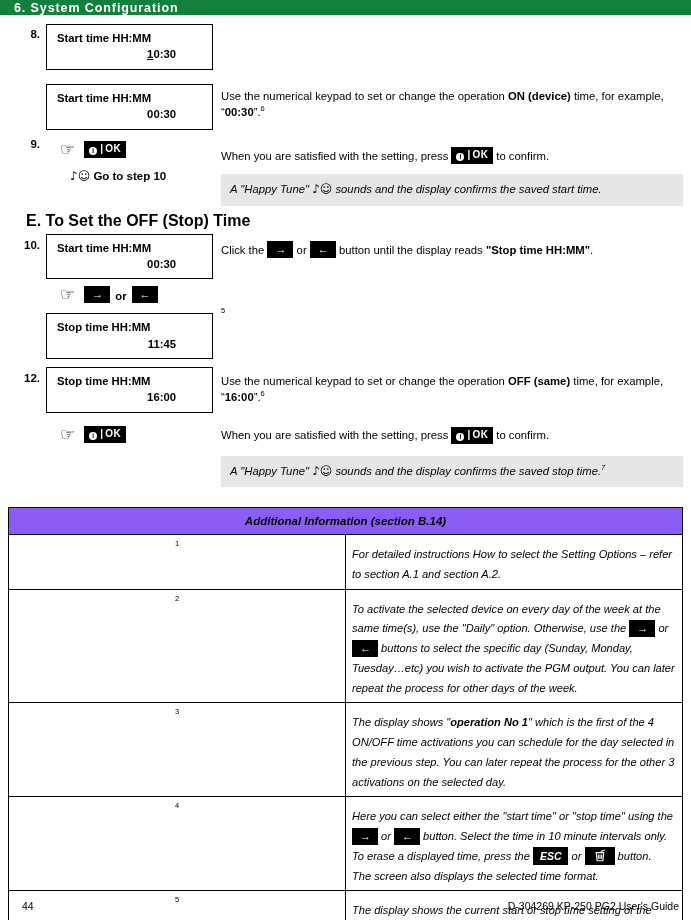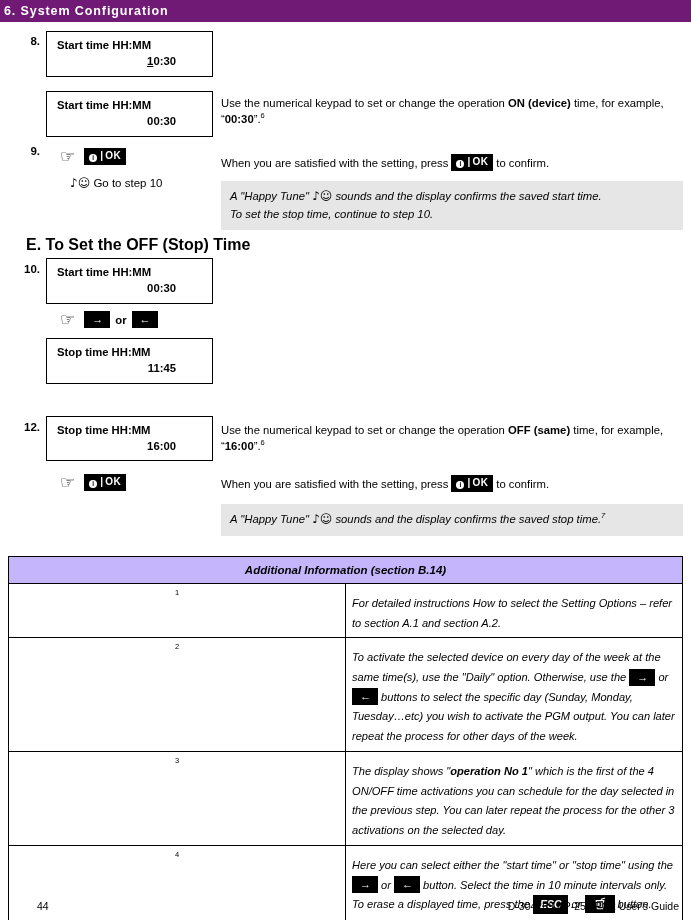--- a/index.html
+++ b/index.html
@@ -11,26 +11,26 @@
     width: 691px;
     height: 920px;
     font-family: "Liberation Sans", sans-serif;
     color: #000;
     position: relative;
     overflow: hidden;
   }
 
   
   .chapter-bar {
-    background: #701a75;
+    background: #15803d;
     color: #fff;
-    height: 22px;
+    height: 15px;
     display: flex;
     align-items: center;
-    padding-left: 4px;
+    padding-left: 14px;
     font-size: 12.5px;
     font-weight: bold;
     letter-spacing: 0.9px;
   }
 
   
   .page {
     padding: 0 8px 0 8px;
   }
 
@@ -132,20 +132,21 @@
     font-size: 11.3px;
     font-weight: bold;
     display: flex;
     align-items: center;
     gap: 5px;
   }
   .goto-line {
     padding: 10px 0 0 24px;
     font-size: 11.5px;
     white-space: nowrap;
+    font-weight: bold;
   }
 
   
   .note {
     background: #e6e6e6;
     font-style: italic;
     font-size: 11.3px;
     line-height: 1.55;
     padding: 6px 9px 7px 9px;
   }
@@ -165,21 +166,21 @@
     margin: 20px 8px 0 8px;
     border-collapse: collapse;
     width: 675px;
     table-layout: fixed;
   }
   .addinfo th, .addinfo td {
     border: 1.3px solid #000;
     vertical-align: top;
   }
   .addinfo thead th {
-    background: #c4b5fd;
+    background: #8b5cf6;
     text-align: center;
     font-style: italic;
     font-weight: bold;
     font-size: 11.5px;
     padding: 7px 0 7px 0;
   }
   .addinfo td.idx {
     width: 28px;
     text-align: center;
     font-size: 7.5px;
@@ -196,21 +197,20 @@
 
   
   .footer {
     position: absolute;
     left: 0; right: 0;
     bottom: 8px;
     display: flex;
     justify-content: space-between;
     padding: 0 12px 0 22px;
     font-size: 10.5px;
-    margin-left: 15px;
   }
 </style>
 </head>
 <body>
 
 <div class="chapter-bar">
   <span>6. System Configuration</span>
 </div>
 
 <div class="page">
@@ -249,21 +249,20 @@
         <span class="tune">♪☺</span>
         <span>Go to step 10</span>
       </div>
     </div>
     <div class="col-right" style="padding-top:12px;">
       <div style="padding-bottom:9px;">
         <span>When you are satisfied with the setting, press </span><span class="key key-ok"><span class="dot">i</span><span class="bar">|</span><span>OK</span></span><span> to confirm.</span>
       </div>
       <div class="note">
         <div><span>A "Happy Tune" <span class="tune">♪☺</span> sounds and the display confirms the saved start time.</span></div>
-        <div>To set the stop time, continue to step 10.</div>
       </div>
     </div>
   </div>
 
   <div class="sub-head">E. To Set the OFF (Stop) Time</div>
 
   <div class="step-row">
     <div class="step-num" style="padding-top:5px;">10.</div>
     <div class="col-left">
       <div class="lcd">
@@ -276,23 +275,31 @@
         <span>or</span>
         <span class="key key-arrow">←</span>
       </div>
       <div style="display:flex;align-items:flex-start;margin-top:9px;">
         <div class="lcd" style="flex:1;">
           <div class="line1">Stop time HH:MM</div>
           <div class="line2">11:45</div>
         </div>
       </div>
     </div>
-  </div>
-
-  <div class="step-row" style="margin-top:32px;">
+    <div class="col-right" style="padding-top:8px;">
+      <div>
+        <span>Click the </span><span class="key key-arrow">→</span><span> or </span><span class="key key-arrow">←</span><span> button until the display reads </span><b>"Stop time HH:MM"</b><span>.</span>
+      </div>
+      <div style="margin-top:50px;font-size:8px;">
+        <sup>5</sup>
+      </div>
+    </div>
+  </div>
+
+  <div class="step-row" style="margin-top:8px;">
     <div class="step-num" style="padding-top:5px;">12.</div>
     <div class="col-left">
       <div class="lcd">
         <div class="line1">Stop time HH:MM</div>
         <div class="line2">16:00</div>
       </div>
       <div class="keyline" style="padding-left:14px;padding-top:14px;">
         <span class="hand">☞</span>
         <span class="key key-ok"><span class="dot">i</span><span class="bar">|</span><span>OK</span></span>
       </div>

